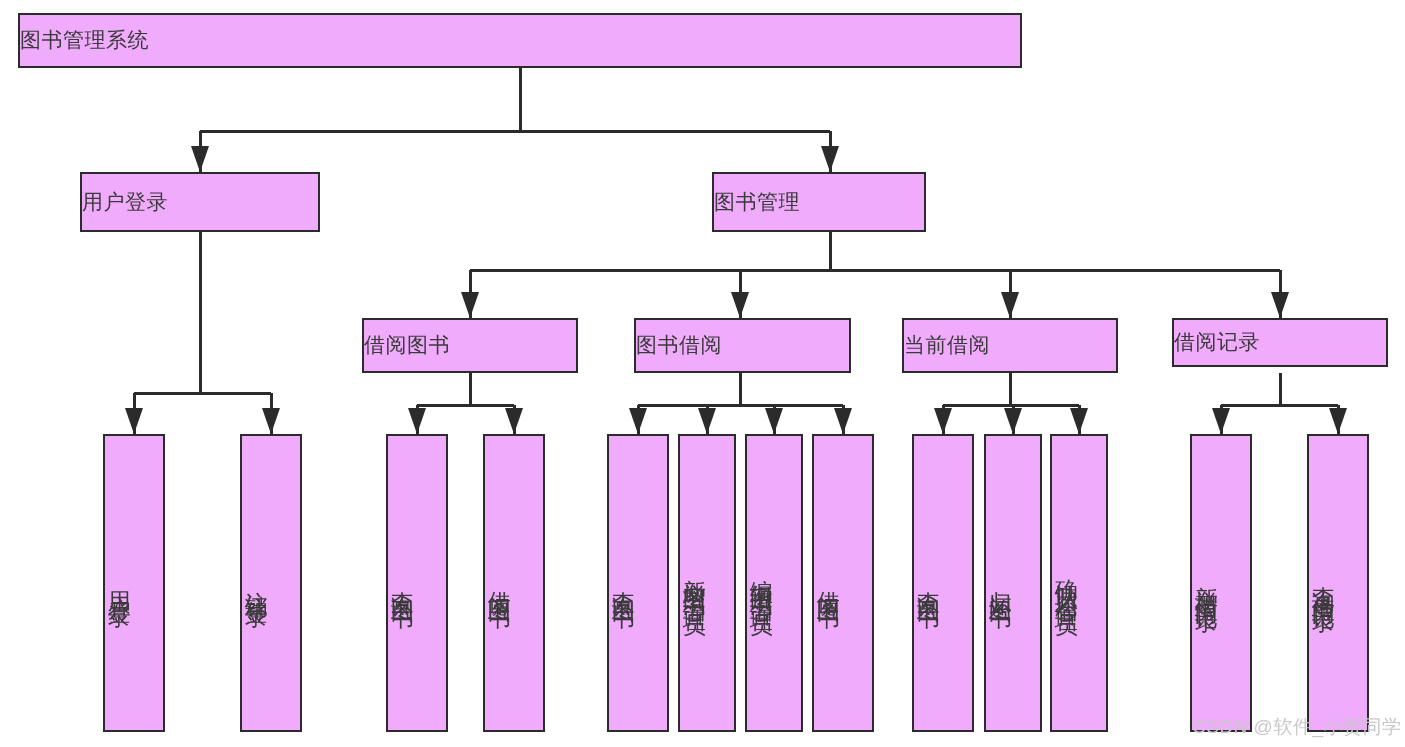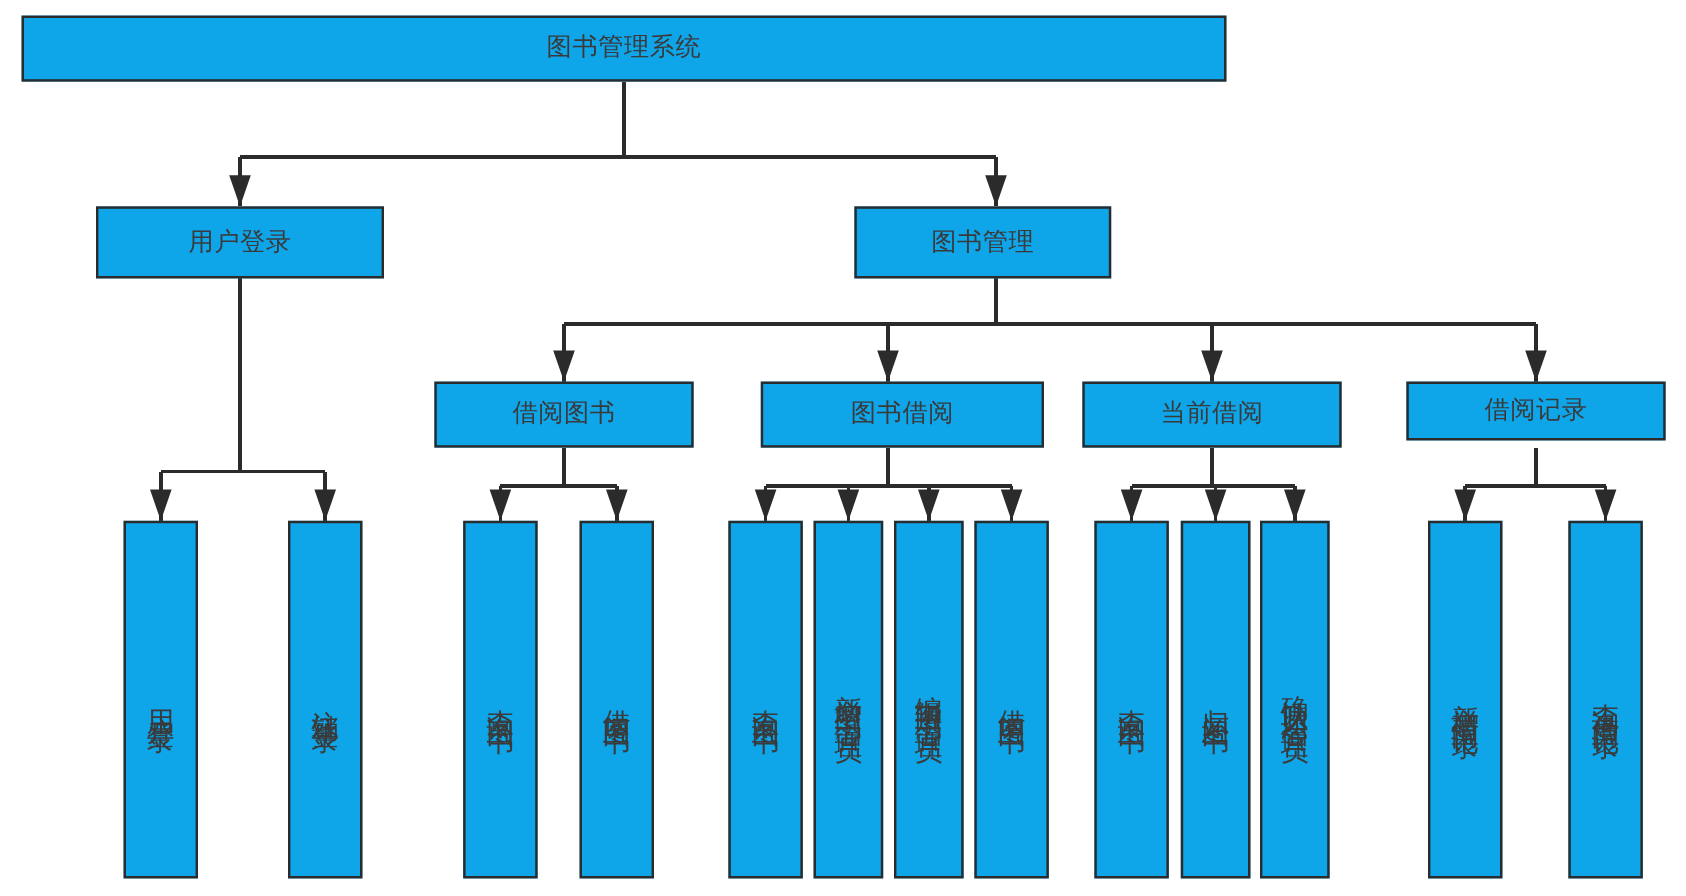--- a/index.html
+++ b/index.html
@@ -23,24 +23,24 @@
     left: 0;
     top: 0;
     width: 1405px;
     height: 747px;
     display: block;
   }
   .node-box {
     position: absolute;
     box-sizing: border-box;
     border: 2px solid #eab308;
-    background: #0ea5e9;
+    background: #f0abfc;
     display: flex;
     align-items: center;
-    justify-content: center;
+    justify-content: flex-start;
     overflow: hidden;
   }
   .node-label {
     color: #3a3a3a;
     font-family: "Liberation Sans", "DejaVu Sans", sans-serif;
     line-height: 1.25;
     text-align: center;
     white-space: nowrap;
   }
   .node-box.horizontal .node-label {
@@ -144,21 +144,21 @@
       </div>
       <div class="node-box horizontal" style="left: 80px; top: 172px; width: 240px; height: 60px; border-color: rgb(43, 43, 43);">
         <span class="node-label" style="color: rgb(58, 58, 58);">用户登录</span>
       </div>
       <div class="node-box horizontal" style="left: 712px; top: 172px; width: 214px; height: 60px; border-color: rgb(43, 43, 43);">
         <span class="node-label" style="color: rgb(58, 58, 58);">图书管理</span>
       </div>
       <div class="node-box horizontal" style="left: 362px; top: 318px; width: 216px; height: 55px; border-color: rgb(43, 43, 43);">
         <span class="node-label" style="color: rgb(58, 58, 58);">借阅图书</span>
       </div>
-      <div class="node-box horizontal" style="left: 634px; top: 318px; width: 236px; height: 55px; border-color: rgb(43, 43, 43);">
+      <div class="node-box horizontal" style="left: 634px; top: 318px; width: 217px; height: 55px; border-color: rgb(43, 43, 43);">
         <span class="node-label" style="color: rgb(58, 58, 58);">图书借阅</span>
       </div>
       <div class="node-box horizontal" style="left: 902px; top: 318px; width: 216px; height: 55px; border-color: rgb(43, 43, 43);">
         <span class="node-label" style="color: rgb(58, 58, 58);">当前借阅</span>
       </div>
       <div class="node-box horizontal" style="left: 1172px; top: 318px; width: 216px; height: 49px; border-color: rgb(43, 43, 43);">
         <span class="node-label" style="color: rgb(58, 58, 58);">借阅记录</span>
       </div>
       <div class="node-box vertical" style="left: 103px; top: 434px; width: 62px; height: 298px; border-color: rgb(43, 43, 43);">
         <span class="node-label" style="color: rgb(58, 58, 58);">用户登录</span>
@@ -194,13 +194,14 @@
         <span class="node-label" style="color: rgb(58, 58, 58);">确认归还（管理员）</span>
       </div>
       <div class="node-box vertical" style="left: 1190px; top: 434px; width: 62px; height: 298px; border-color: rgb(43, 43, 43);">
         <span class="node-label" style="color: rgb(58, 58, 58);">新增借阅记录</span>
       </div>
       <div class="node-box vertical" style="left: 1307px; top: 434px; width: 62px; height: 298px; border-color: rgb(43, 43, 43);">
         <span class="node-label" style="color: rgb(58, 58, 58);">查询借阅记录</span>
       </div>
     </div>
 
+  <div class="watermark" style="left: 1192px; top: 714px; color: rgb(200, 200, 200);">CSDN @软件_小贺同学</div>
 </div>
 
 </body></html>

